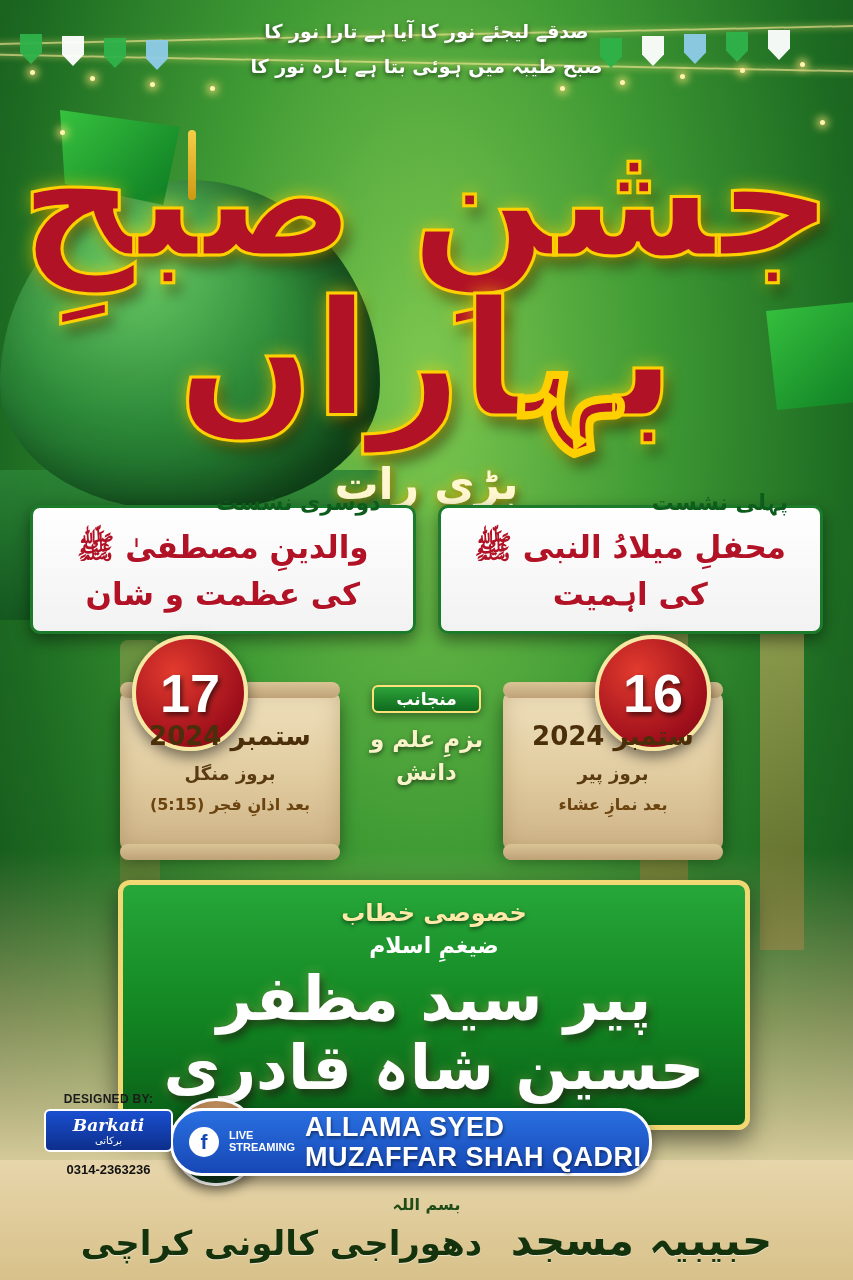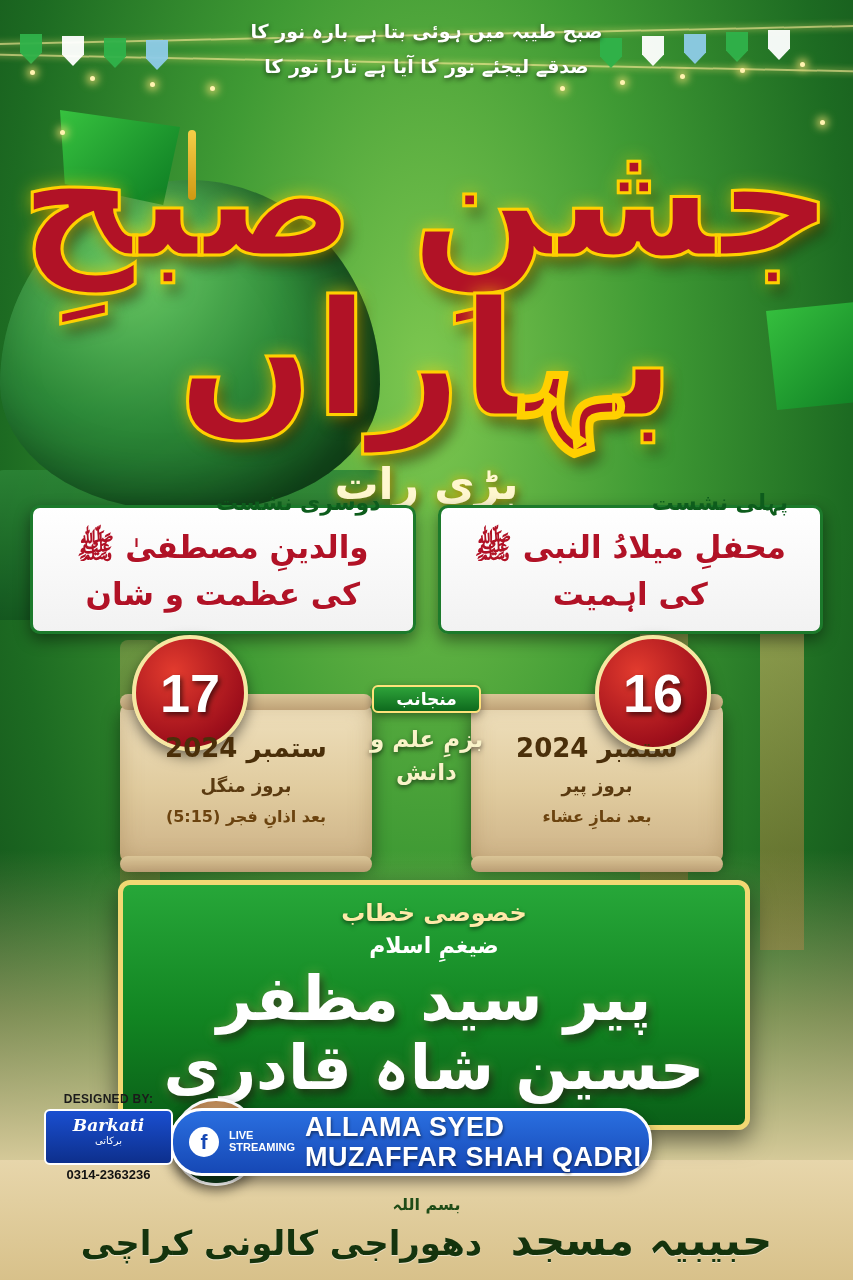--- a/index.html
+++ b/index.html
@@ -213,23 +213,23 @@
   }
 
   .dates {
     position: absolute;
     top: 635px;
     left: 0; right: 0;
     height: 230px;
   }
   .scroll {
     position: absolute;
-    width: 252px;
+    width: 220px;
     height: 160px;
-    top: 68px;
+    top: 56px;
     background: linear-gradient(180deg, #efe0bd 0%, #e0cb9e 55%, #cdb287 100%);
     border-radius: 10px;
     box-shadow: 0 8px 18px rgba(0,0,0,.45), inset 0 0 22px rgba(140,108,58,.35);
   }
   .scroll:before, .scroll:after {
     content: "";
     position: absolute;
     top: -9px;
     width: 100%;
     height: 16px;
@@ -422,32 +422,32 @@
     font-size: 12px;
     font-weight: bold;
     color: #1b1b1b;
     letter-spacing: .3px;
   }
   .designer-card {
     margin-top: 3px;
     background: linear-gradient(180deg, #1a4fd0, #0d2f8c);
     border: 2px solid #ffffff;
     border-radius: 6px;
-    padding: 4px 2px 17px;
+    padding: 4px 2px 4px;
     color: #ffffff;
   }
   .designer-name {
     font-family: "DejaVu Serif", "Liberation Serif", serif;
     font-style: italic;
     font-size: 17px;
     font-weight: bold;
   }
   .designer-sub { font-size: 10px; }
   .designer-phone {
-    margin-top: 2px;
+    margin-top: 10px;
     font-size: 13px;
     font-weight: bold;
     color: #111;
   }
 
   .footer {
     position: absolute;
     left: 0; right: 0;
     bottom: 14px;
     text-align: center;
@@ -506,22 +506,22 @@
     <div class="bulb" style="left:560px; top:86px;"></div>
     <div class="bulb" style="left:620px; top:80px;"></div>
     <div class="bulb" style="left:680px; top:74px;"></div>
     <div class="bulb" style="left:740px; top:68px;"></div>
     <div class="bulb" style="left:800px; top:62px;"></div>
     <div class="bulb" style="left:820px; top:120px;"></div>
     <div class="bulb" style="left:60px;  top:130px;"></div>
   </div>
 
   <div class="couplet urdu">
+    <div>صدقے لیجئے نور کا آیا ہے تارا نور کا</div>
     <div>صبح طیبہ میں ہوئی بتا ہے بارہ نور کا</div>
-    <div>صدقے لیجئے نور کا آیا ہے تارا نور کا</div>
   </div>
 
   <div class="title-wrap">
     <div class="title-main urdu">جشنِ صبحِ بہاراں</div>
     <div class="title-sub urdu">بڑی رات</div>
   </div>
 
   <div class="sessions">
     <div class="session">
       <div class="session-tag urdu">پہلی نشست</div>

